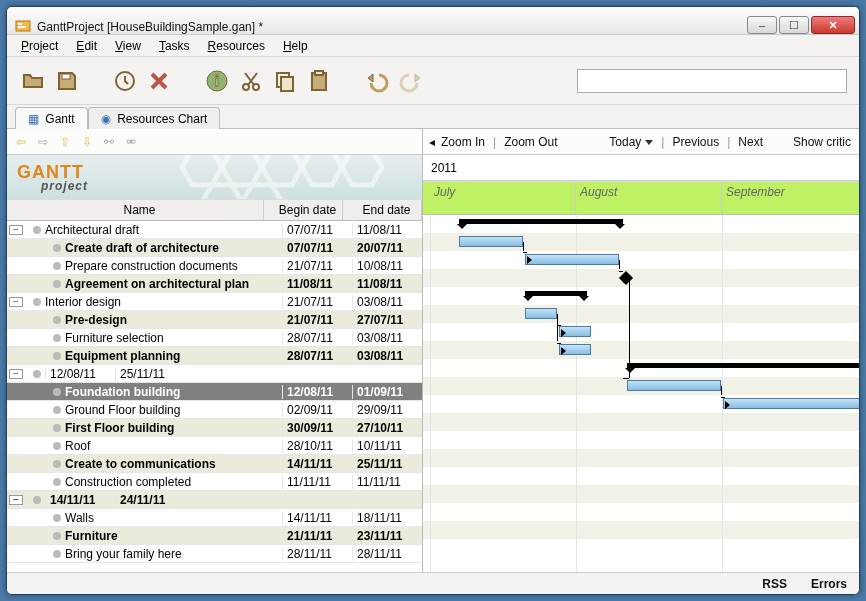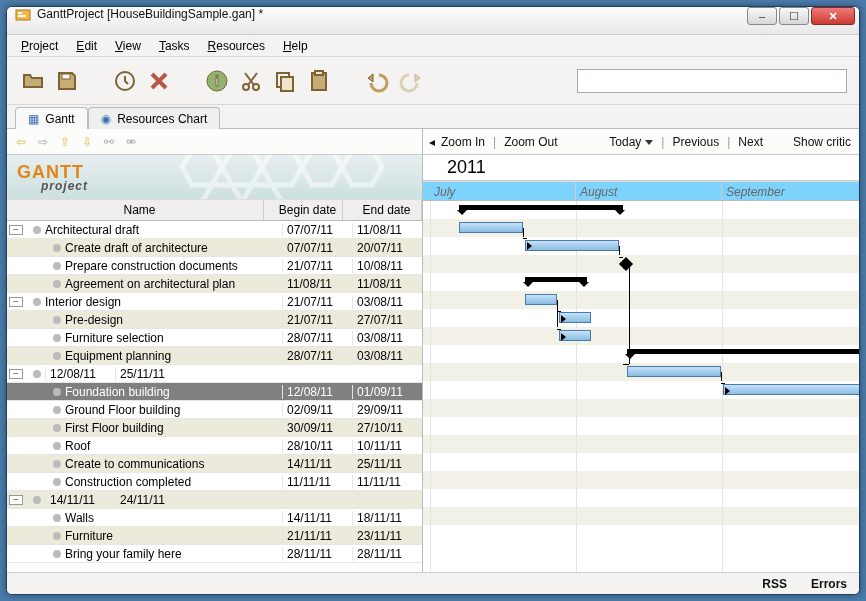--- a/index.html
+++ b/index.html
@@ -1,19 +1,19 @@
 <!DOCTYPE html>
 <html><head>
 <meta charset="utf-8">
 <style>
 * { box-sizing: border-box; margin: 0; padding: 0; }
 html, body { height: 100%; font-family: Tahoma, Arial, sans-serif; font-size: 12px; }
 body { background: #4a7aa8; padding: 6px; }
 .window { width: 854px; height: 589px; background: #fff; border: 1px solid #1a4269; border-radius: 6px; overflow: hidden; display: flex; flex-direction: column; box-shadow: 0 0 6px rgba(0,0,0,.4);}
-.titlebar { height: 28px; background: linear-gradient(#fdfdfd, #e8e8e8); display: flex; align-items: flex-start; padding: 0 4px 0 8px; border-bottom: 1px solid #ccc; }
+.titlebar { height: 28px; background: linear-gradient(#fdfdfd, #e8e8e8); display: flex; align-items: flex-end; padding: 0 4px 0 8px; border-bottom: 1px solid #ccc; }
 .titlebar .ticon { width: 16px; height: 16px; margin-right: 6px; display: inline-block; }
 .titlebar-title { font-size: 12px; color: #111; flex: 1; }
 .winbtns { display: flex; gap: 2px; }
 .winbtn { width: 30px; height: 18px; border: 1px solid #888; border-radius: 3px; background: linear-gradient(#f8f8f8,#d8d8d8); display: flex; align-items: center; justify-content: center; font-size: 11px; color: #333;}
 .winbtn.close { width: 44px; background: linear-gradient(#f07a7a,#c93b30); color: #fff; border-color: #8a2b2b; font-weight: bold; }
 .menubar { height: 22px; background: #f4f3f2; display: flex; align-items: center; padding: 0 6px; gap: 2px; border-bottom: 1px solid #d8d8d8;}
 .menubar span { padding: 2px 8px; text-decoration: underline; text-decoration-color: rgba(0,0,0,0); }
 .menubar span:first-letter { text-decoration: underline; }
 .toolbar { height: 48px; background: #f4f3f2; display: flex; align-items: center; padding: 0 12px; gap: 6px; border-bottom: 1px solid #d8d8d8;}
 .tbtn { width: 28px; height: 28px; display: flex; align-items: center; justify-content: center; opacity: .85; }
@@ -31,35 +31,35 @@
 .navrow .nbtn { width: 16px; height: 16px; display: flex; align-items: center; justify-content: center; opacity: .8; }
 .navrow .sep { color: #999; }
 .navrow.right { font-size: 12px; color: #111; }
 .navrow.right .nlink { margin: 0 2px; }
 .navrow.right .spacer { flex: 1; }
 .logoarea { height: 44px; background: linear-gradient(#e8eef0,#cde0df); display: flex; align-items: center; padding: 0 10px; overflow: hidden; position: relative; }
 .logoarea .ltext { font-family: Arial; font-weight: bold; }
 .logoarea .lg { font-size: 18px; color: #e1861a; letter-spacing: 1px; }
 .logoarea .lp { font-size: 12px; font-style: italic; color: #555; letter-spacing: 1px; margin-left: 24px; display: block; margin-top: -4px;}
 .logoarea .hex { position: absolute; right: 0; top: -10px; opacity: .5; }
-.yearrow { height: 26px; background: #fff; border-bottom: 1px solid #ccc; display: flex; align-items: center; padding: 0 24px; font-size: 18px; }
+.yearrow { height: 26px; background: #fff; border-bottom: 1px solid #ccc; display: flex; align-items: center; padding: 0 8px; font-size: 12px; }
 .colhead { height: 22px; background: #efeeec; border-top: 1px solid #ddd; border-bottom: 1px solid #bbb; display: flex; }
 .colhead .ch { display: flex; align-items: center; justify-content: center; font-size: 12px; border-right: 1px solid #ccc; margin-left: 9px; }
 .ch-name { flex: 1; }
 .ch-b, .ch-e { width: 70px; }
 .tree { flex: 1; overflow: hidden; background: #fff; }
 .row { height: 18px; display: flex; align-items: center; font-size: 12px; border-bottom: 1px solid #e6e6e6; }
-.row.odd { background: #eceadb; }
+.row.odd { background: #eceadb; font-weight: bold; }
 .row.sel { background: #808080; color: #fff; }
 .row .exp { width: 14px; text-align: center; font-size: 10px; color: #555; margin-left: 2px; border: 1px solid #999; height: 10px; line-height: 8px; background: #fff; }
 .row .exp.hidden { visibility: hidden; border: none; }
 .row .dot { width: 8px; height: 8px; border-radius: 50%; background: #bbb; margin: 0 4px; flex-shrink: 0;}
 .row .nm { flex: 1; white-space: nowrap; overflow: hidden; }
 .row .dt { width: 70px; border-left: 1px solid #e6e6e6; padding-left: 4px; }
-.months { height: 20px; background: #7dd3fc; border-top: 1px solid #ddd; border-bottom: 1px solid #bbb; position: relative; font-size: 12px; }
+.months { height: 34px; background: #bef264; border-top: 1px solid #ddd; border-bottom: 1px solid #bbb; position: relative; font-size: 12px; }
 .months .m { position: absolute; top: 0; bottom: 0; border-right: 1px solid #ccc; padding: 3px 4px 0; color: #666; font-style: italic;}
 .months .m:first-child { border-left: none; }
 .chart { flex: 1; position: relative; background: #fff; overflow: hidden; }
 .vline { position: absolute; top: 0; bottom: 0; width: 1px; background: #e4e4e4; }
 .gridrow { position: absolute; left: 0; right: 0; height: 18px; }
 .gridrow.odd { background: #f2f1e8; }
 .sumbar { position: absolute; height: 5px; background: #000; }
 .sumbar::before, .sumbar::after { content:''; position:absolute; bottom:-5px; width:0;height:0;border-left:5px solid transparent;border-right:5px solid transparent;border-top:5px solid #000;}
 .sumbar::before{left:-2px}.sumbar::after{right:-2px}
 .taskbar { position: absolute; height: 11px; background: linear-gradient(#c5e2f7,#8bbde4); border: 1px solid #4a7aa8; }

